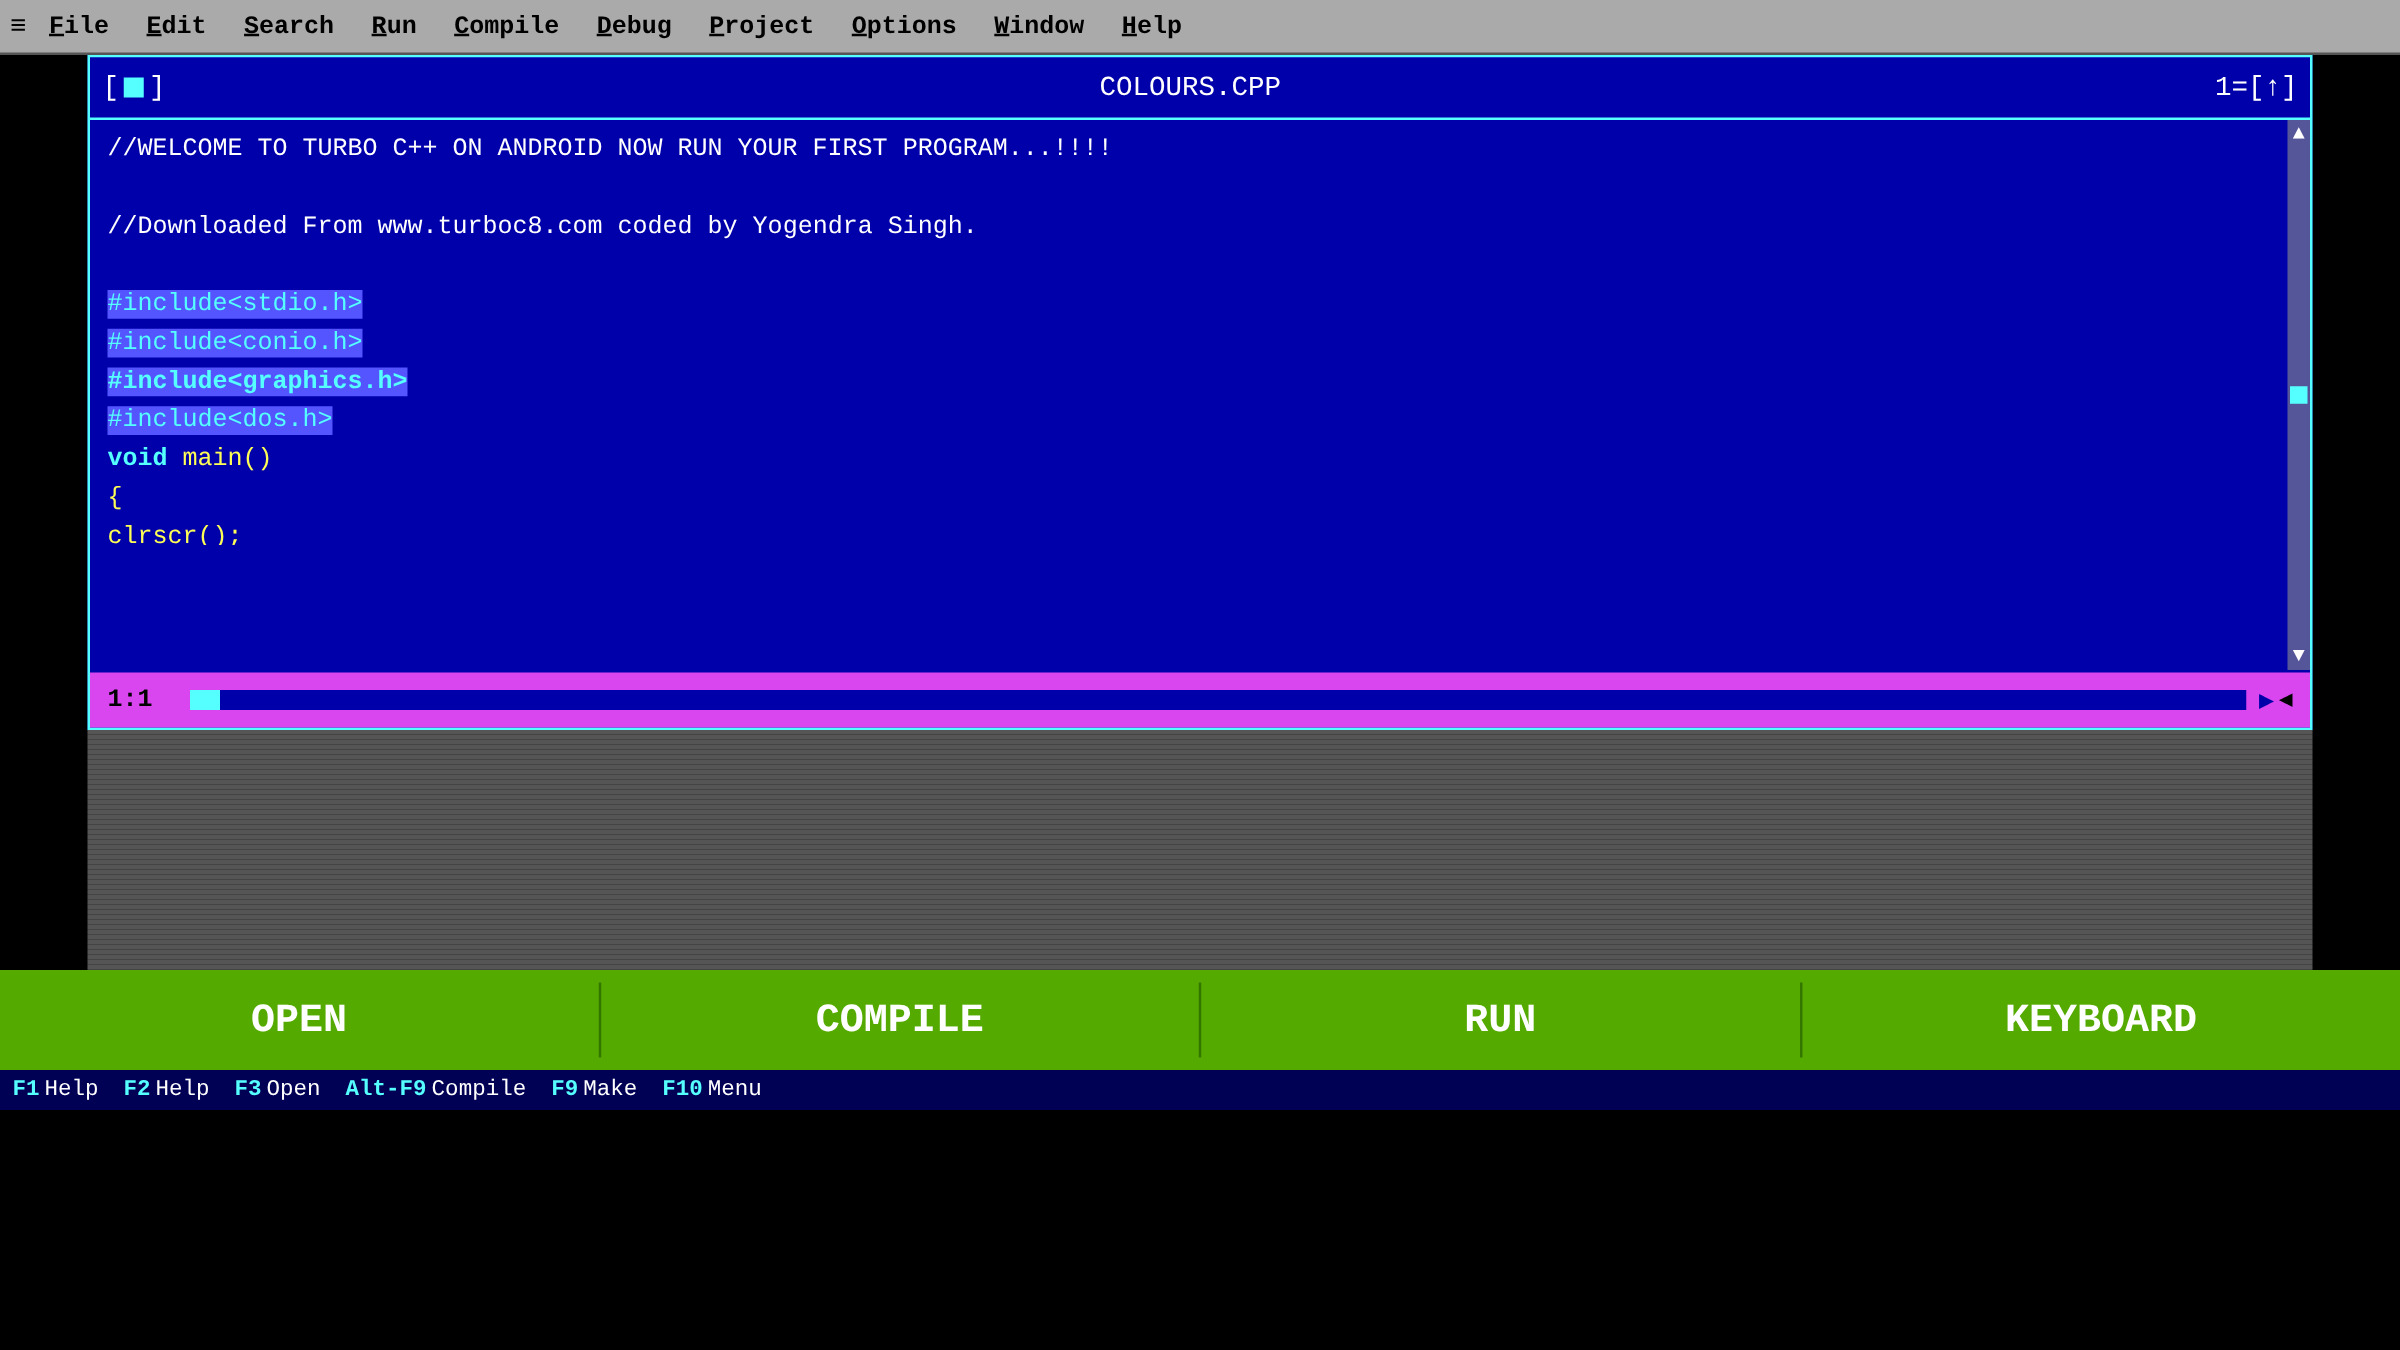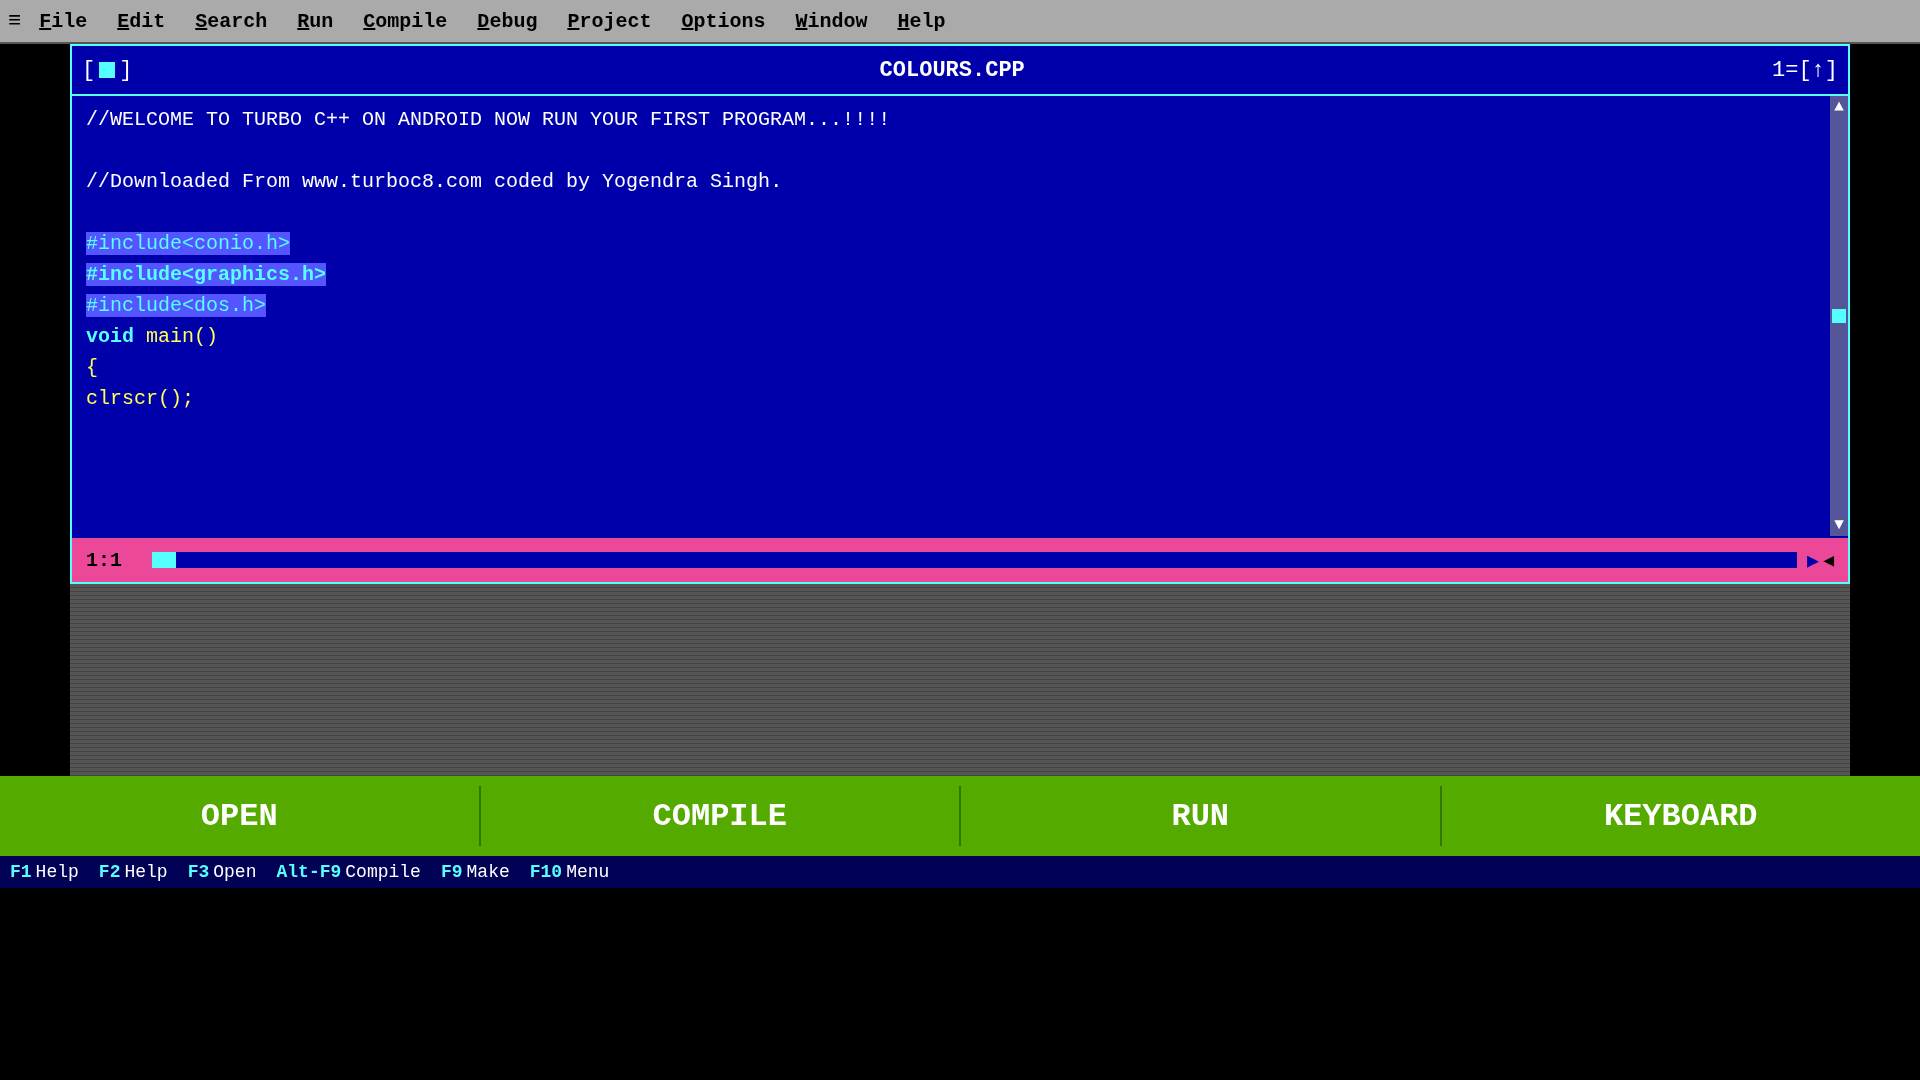--- a/index.html
+++ b/index.html
@@ -68,21 +68,21 @@
     .titlebar-square {
       display: inline-block;
       width: 16px;
       height: 16px;
       background: #55ffff;
       margin: 0 4px;
     }
     .titlebar-title {
       color: #ffffff;
       font-size: 22px;
-      font-weight: bold;
+      font-weight: normal;
       flex: 1;
       text-align: center;
     }
     .titlebar-right {
       color: #ffffff;
       font-size: 22px;
     }
 
     
     #code-area {
@@ -125,21 +125,21 @@
     }
     .scroll-thumb {
       width: 14px;
       height: 14px;
       background: #55ffff;
       margin: 2px 0;
     }
 
     
     #statusbar {
-      background: #ec4899;
+      background: #d946ef;
       height: 46px;
       display: flex;
       align-items: center;
       padding: 0 14px;
       border-top: 2px solid #0000aa;
     }
     .status-pos {
       color: #000000;
       font-size: 20px;
       font-weight: bold;
@@ -256,20 +256,21 @@
     <span class="titlebar-title">COLOURS.CPP</span>
     <span class="titlebar-right">1=[↑]</span>
   </div>
 
   <div style="display:flex; height: calc(100% - 96px); position: relative;">
     <div id="code-area" style="flex:1; overflow:hidden;">
       <div class="code-line comment">//WELCOME TO TURBO C++ ON ANDROID NOW RUN YOUR FIRST PROGRAM...!!!!</div>
       <div class="code-line">&nbsp;</div>
       <div class="code-line comment">//Downloaded <span class="wh">From</span> www.turboc8.com coded by Yogendra Singh.</div>
       <div class="code-line">&nbsp;</div>
+      <div class="code-line"><span style="background:#5555ff; color:#55ffff;">#include&lt;stdio.h&gt;</span></div>
       <div class="code-line"><span style="background:#5555ff; color:#55ffff;">#include&lt;conio.h&gt;</span></div>
       <div class="code-line"><span style="background:#5555ff; color:#55ffff;font-weight:bold;">#include&lt;graphics.h&gt;</span></div>
       <div class="code-line"><span style="background:#5555ff; color:#55ffff;">#include&lt;dos.h&gt;</span></div>
       <div class="code-line"><span class="kw" style="color:#55ffff; font-weight:bold;">void</span> <span class="yw">main()</span></div>
       <div class="code-line yw">{</div>
       <div class="code-line yw">clrscr();</div>
 
     </div>
 
     <div id="scrollbar-right">

